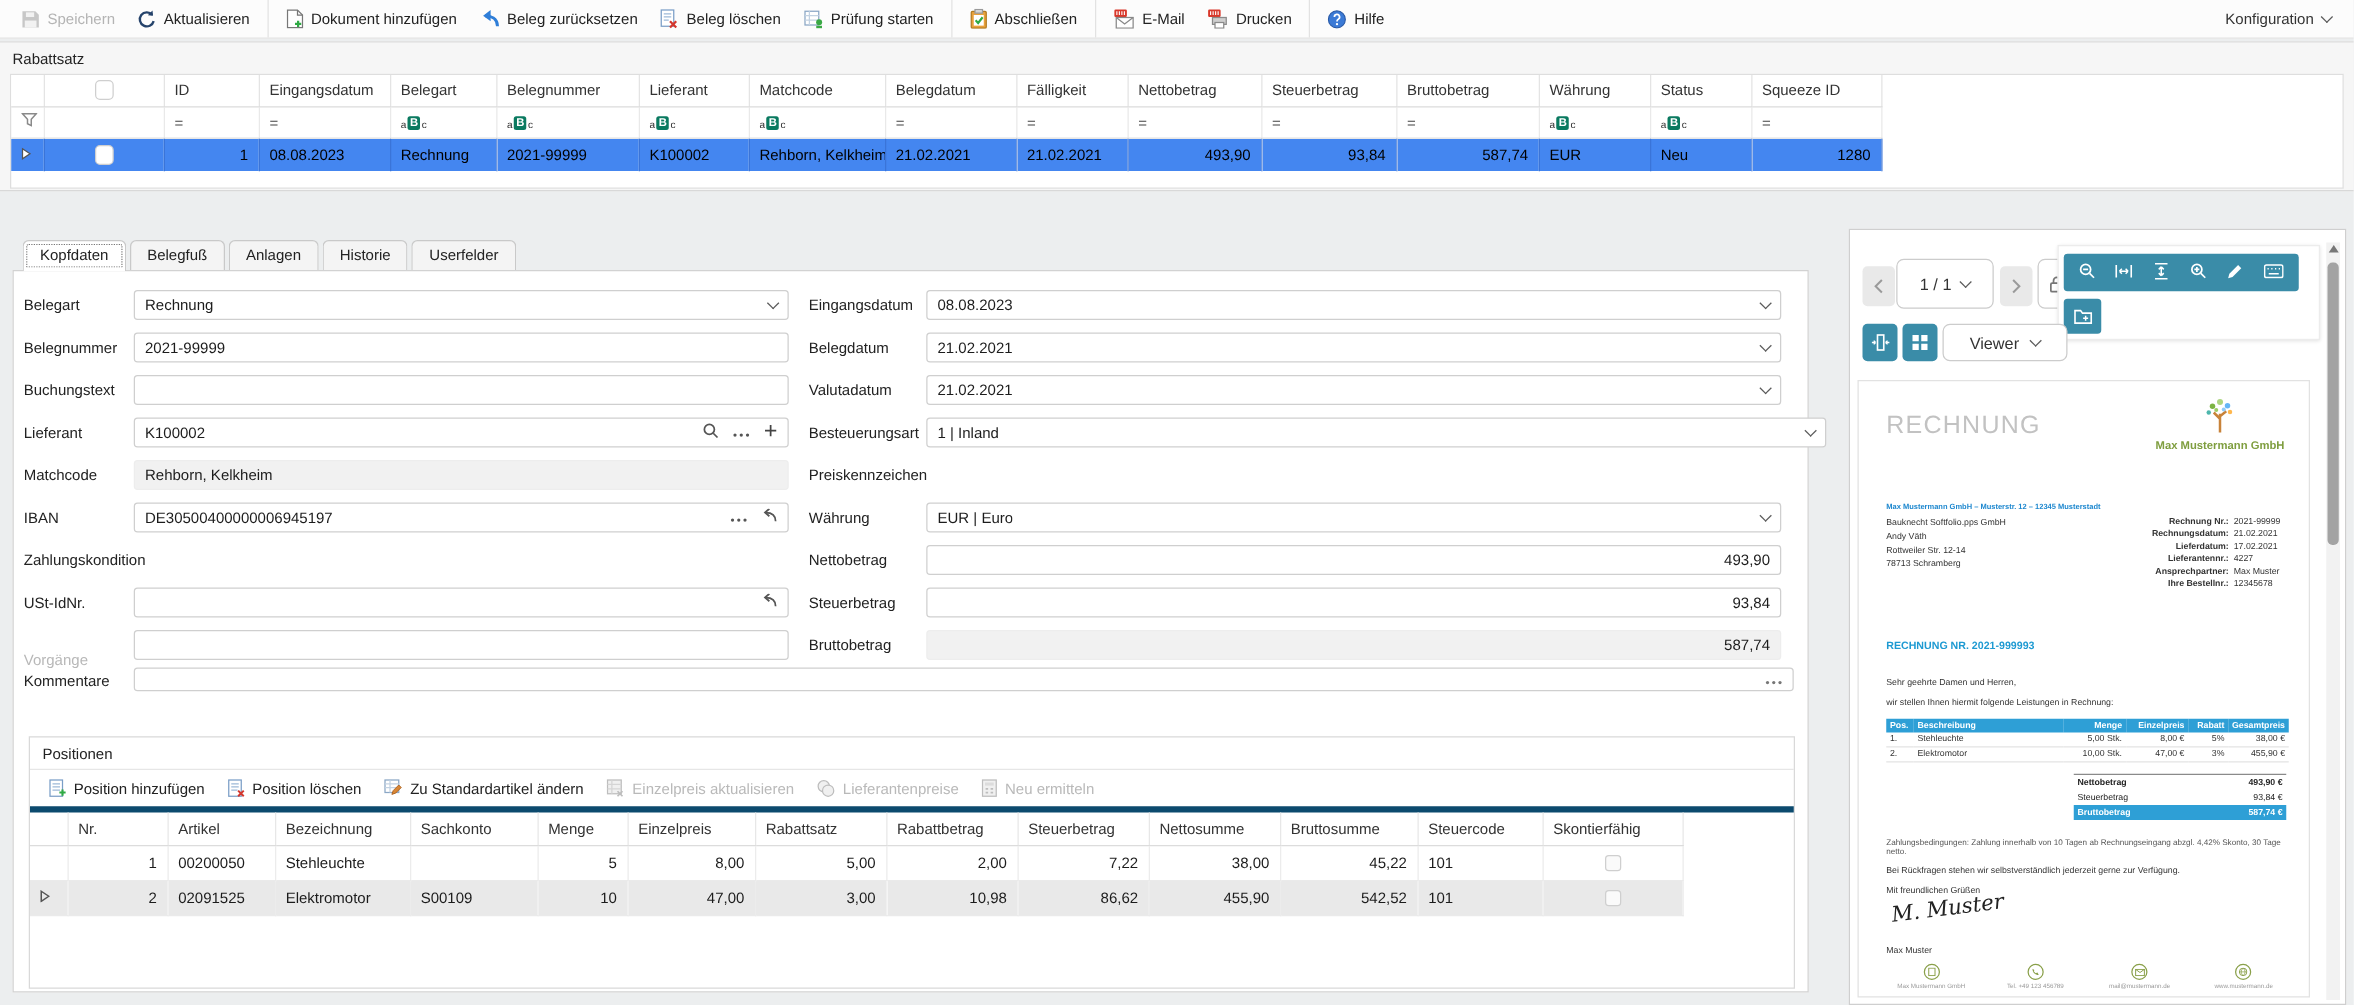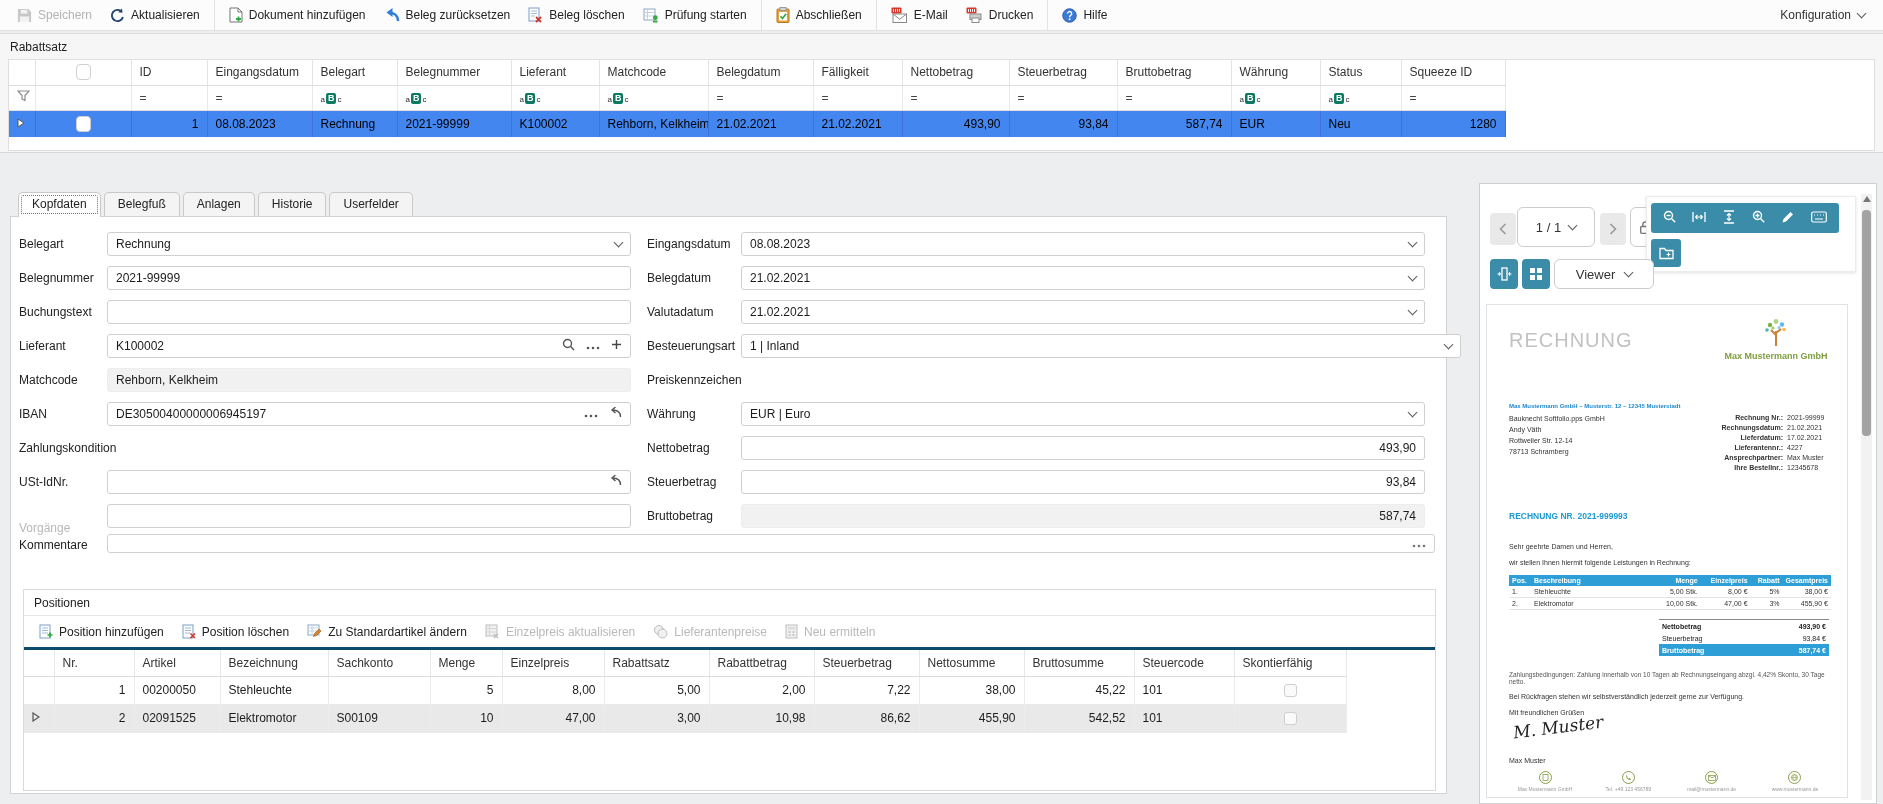--- a/index.html
+++ b/index.html
@@ -41,21 +41,21 @@
 .finput .fval{white-space:nowrap;overflow:hidden;}
 .finput.ro{background:#f1f1f1;border-color:#ededed;}
 .ficons{margin-left:auto;display:flex;align-items:center;gap:11px;}
 .chev{width:7px;height:7px;border-right:1.6px solid #5a5a5a;border-bottom:1.6px solid #5a5a5a;transform:rotate(45deg);margin-top:-3px;flex:none;}
 .numval{margin-left:auto;}
 .glabel{color:#b8b8b8;}
 
 
 .pos-box{position:absolute;left:12px;top:372px;width:1413px;height:202px;border:1px solid #d9d9d9;background:#fff;}
 .pos-title{height:26px;border-bottom:1px solid #e6e6e6;display:flex;align-items:center;padding:0 10px;color:#222;}
-.pos-toolbar{height:34px;border-bottom:3px solid #0c4a6e;display:flex;align-items:center;padding:0 6px;}
+.pos-toolbar{height:34px;border-bottom:5px solid #0c4a6e;display:flex;align-items:center;padding:0 6px;}
 .ptb{display:inline-flex;align-items:center;gap:6px;padding:4px 9px;color:#222;white-space:nowrap;}
 .ptb.disabled{color:#b9b9b9;}
 .pos-grid thead th{height:26px;border-right:1px solid #e7e7e7;border-bottom:1px solid #dcdcdc;}
 .pos-grid td{height:28px;border-right:1px solid #ececec;border-bottom:1px solid #eaeaea;}
 .pos-grid tr.sel td{background:#e9e9e9;}
 
 
 .viewer{position:absolute;left:1479px;top:183px;width:398px;height:621px;background:#fff;border:1px solid #cfcfcf;}
 .vbtn{position:absolute;display:flex;align-items:center;justify-content:center;border-radius:4px;}
 .gray{background:#e9e9e9;color:#9a9a9a;}

